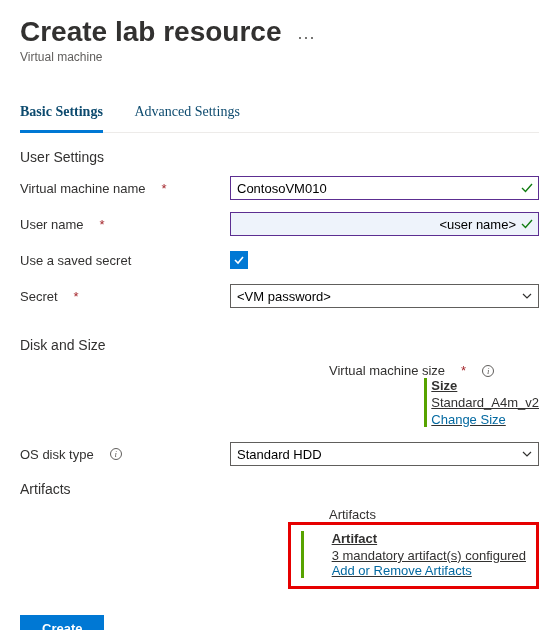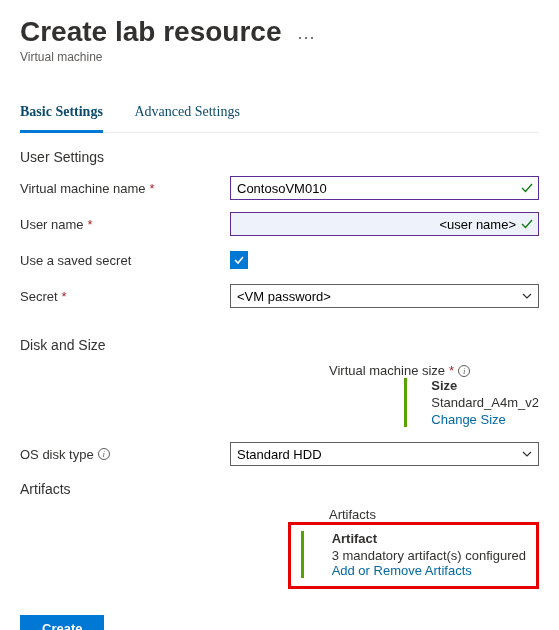--- a/index.html
+++ b/index.html
@@ -14,23 +14,23 @@
   }
   .page-title { font-size: 28px; font-weight: 600; margin: 0 0 2px 0; display: inline-block; }
   .ellipsis { font-size: 18px; color: #605e5c; vertical-align: middle; margin-left: 12px; cursor: pointer; }
   .subtitle { font-size: 12px; color: #605e5c; margin: 0 0 30px 0; }
   .tabs { border-bottom: 1px solid #edebe9; margin-bottom: 16px; }
   .tab { display: inline-block; padding: 10px 0 10px 0; margin-right: 28px; cursor: pointer; font-size: 14px; color: #0c4a6e; font-family: Liberation Serif, serif; }
   .tab.active { font-weight: 600; border-bottom: 3px solid #0078d4; margin-bottom: -1px; }
   .section-header { font-size: 14px; color: #323130; margin: 16px 0 10px 0; }
   .row { display: flex; align-items: center; margin-bottom: 10px; min-height: 26px; }
   .row-top { align-items: flex-end; flex-direction: column; }
-  .label-col { width: 210px; flex-shrink: 0; font-size: 13px; display: flex; align-items: center; gap: 4px; }
+  .label-col { width: 210px; flex-shrink: 0; font-size: 13px; display: flex; align-items: center; gap: 16px; }
   .req { color: #a4262c; }
-  .field-col { flex: 1; }
+  .field-col { flex: 1; text-decoration: underline; }
   .input {
     width: 100%; height: 24px; border: 1px solid #605e5c; padding: 0 22px 0 6px;
     font-size: 13px; font-family: inherit; background: #fff; position: relative;
   }
   .input-wrap { position: relative; width: 100%; }
   .input.purple { border-color: #5c2e91; }
   .input.filled { background: #eef3fb; border-color: #5c2e91; text-align: right; }
   .chevron, .check-icon {
     position: absolute; right: 6px; top: 50%; transform: translateY(-50%);
     pointer-events: none; color: #323130;
@@ -39,21 +39,21 @@
   .checkbox {
     width: 18px; height: 18px; background: #0078d4; display: inline-flex;
     align-items: center; justify-content: center; color: #fff; cursor: pointer;
   }
   .info-icon {
     width: 12px; height: 12px; border: 1px solid #605e5c; border-radius: 50%;
     display: inline-flex; align-items: center; justify-content: center;
     font-size: 9px; color: #605e5c; font-style: italic; font-family: Georgia, serif;
     cursor: help;
   }
-  .size-block { border-left: 3px solid #57a300; padding-left: 24px; }
+  .size-block { border-left: 3px solid #57a300; padding-left: 4px; }
   .size-title { font-weight: 600; margin-bottom: 2px; }
   .size-value { margin-bottom: 2px; }
   .link { color: #0369a1; cursor: pointer; }
   .artifact-box {
     border: 3px solid #e60000; padding: 6px 10px 8px 10px;
   }
   .artifact-inner { border-left: 3px solid #57a300; padding-left: 28px; }
   .artifact-title { font-weight: 600; margin-bottom: 2px; }
   .create-btn {
     background: #0078d4; color: #fff; border: none; padding: 6px 22px;

